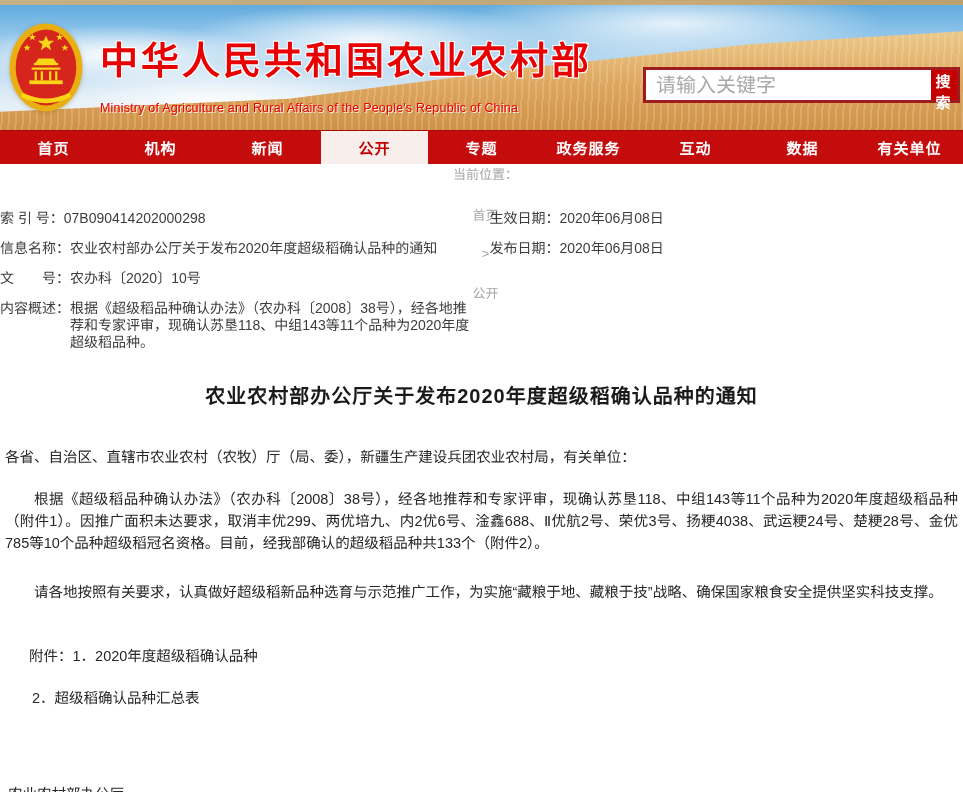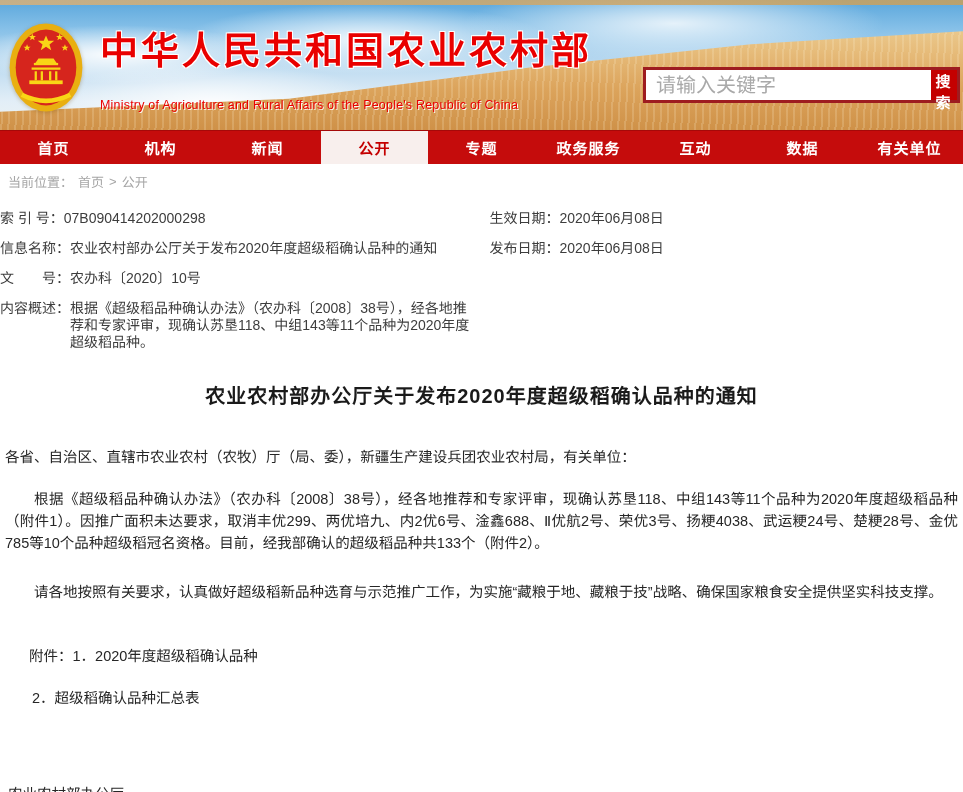--- a/index.html
+++ b/index.html
@@ -22,42 +22,42 @@
     background:
       repeating-linear-gradient(93deg, rgba(255,246,220,.18) 0 2px, rgba(0,0,0,0) 2px 7px),
       linear-gradient(180deg, #f0d9a4 0%, #e7bd7c 38%, #dca45c 68%, #cf9148 100%);
   }
   .header-topstrip { position: absolute; top: 0; left: 0; width: 100%; height: 5px;
     background: linear-gradient(90deg, #d9b179, #caa05a); opacity: .85; }
   .logo { position: absolute; left: 8px; top: 22px; display: flex; align-items: flex-start;
     text-decoration: none; cursor: pointer; }
   .emblem { margin-right: 16px; filter: drop-shadow(0 1px 2px rgba(120,80,10,.35)); }
   .site-title { font-size: 38px; font-weight: bold; color: #e90000; letter-spacing: 3px;
-    line-height: 1.15; margin-top: 8px;
+    line-height: 1.15; margin-top: 18px;
     text-shadow: 1px 1px 0 #fff, -1px -1px 0 #fff, 1px -1px 0 #fff, -1px 1px 0 #fff; }
-  .site-subtitle { font-size: 12.5px; color: #e90000; margin-top: 24px; letter-spacing: .2px;
+  .site-subtitle { font-size: 12.5px; color: #e90000; margin-top: 17px; letter-spacing: .2px;
     text-shadow: 1px 1px 0 rgba(255,255,255,.9); }
   .search-box { position: absolute; right: 3px; top: 67px; width: 317px; height: 36px;
     display: flex; border: 3px solid #9e1c20; background: #fff; }
   .search-box input { flex: 1; border: none; outline: none; padding: 0 10px; font-size: 20px;
     color: #333; font-family: inherit; }
   .search-box input::placeholder { color: #a9a9a9; }
   .search-box button { width: 64px; border: none; background: #c40000; color: #fff;
     font-size: 15px; font-weight: bold; cursor: pointer; font-family: inherit; letter-spacing: 2px; }
 
   
   .main-nav { display: flex; width: 963px; height: 34px; background: #c50c0c;
     border-top: 1px solid #a50909; }
   .nav-item { flex: 1; display: flex; align-items: center; justify-content: center;
     color: #fff; font-size: 15px; font-weight: bold; letter-spacing: 1px; cursor: pointer; }
   .nav-item.active { background: #f8efed; color: #c40000; }
 
   
   .breadcrumb { height: 34px; display: flex; align-items: center; padding-left: 8px;
-    font-size: 13px; color: #a6a6a6; gap: 5px; }
+    font-size: 13px; color: #a6a6a6; gap: 22px; flex-direction: column; }
   .breadcrumb a { color: #a6a6a6; text-decoration: none; cursor: pointer; }
 
   
   .meta { display: flex; padding: 12px 8px 0 0; font-size: 14px; color: #3d3d3d; }
   .meta-col { width: 50%; }
   .meta-col.right { padding-left: 12px; }
   .meta-row { display: flex; margin-bottom: 13px; line-height: 17px; }
   .meta-label { white-space: pre; flex: none; }
   .meta-value { flex: none; max-width: 408px; }
 

